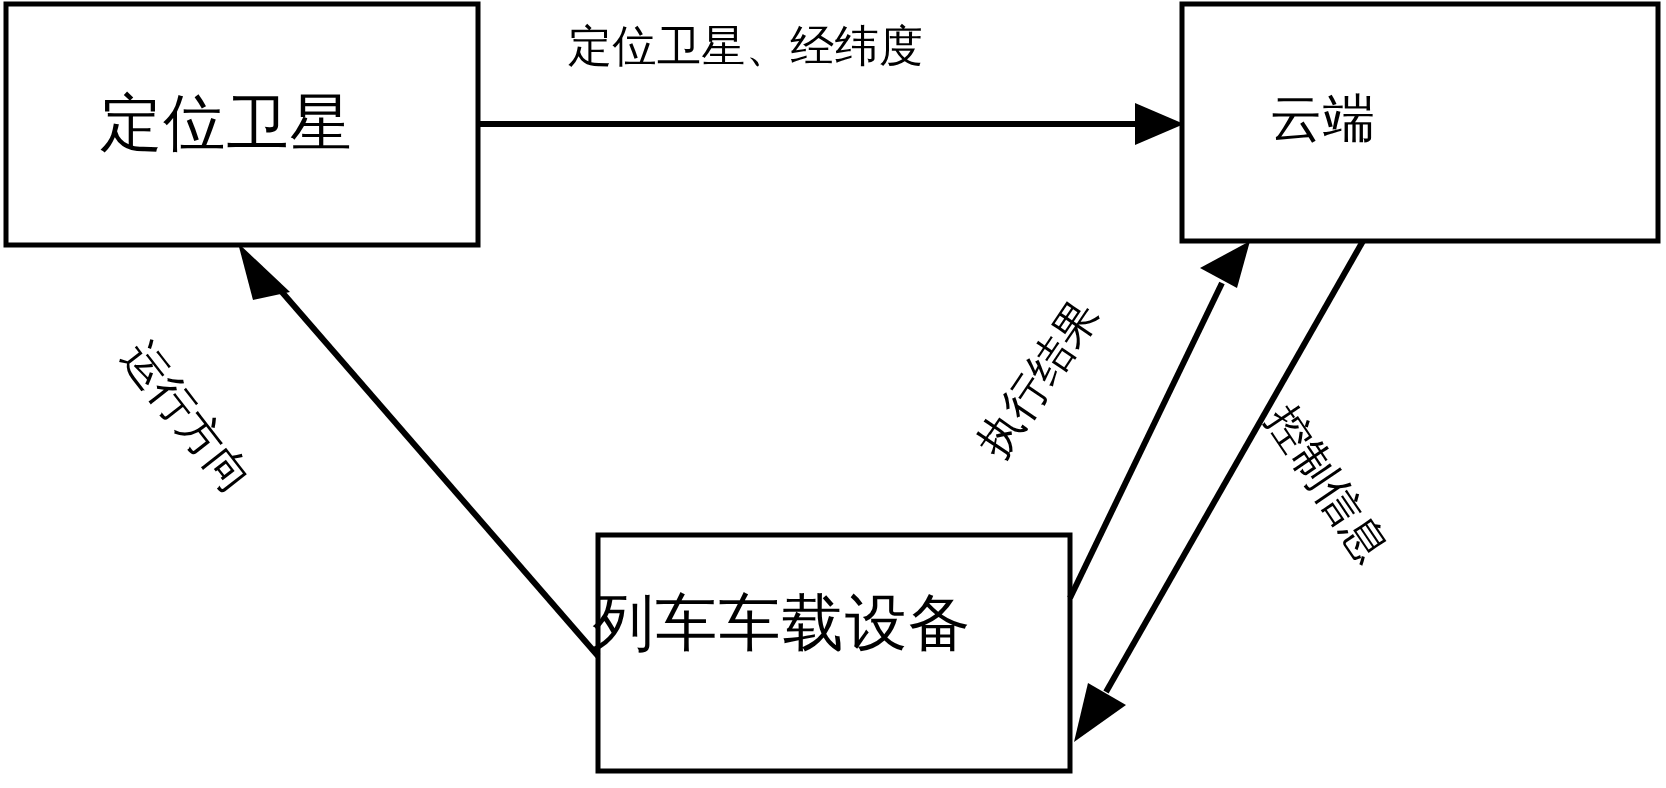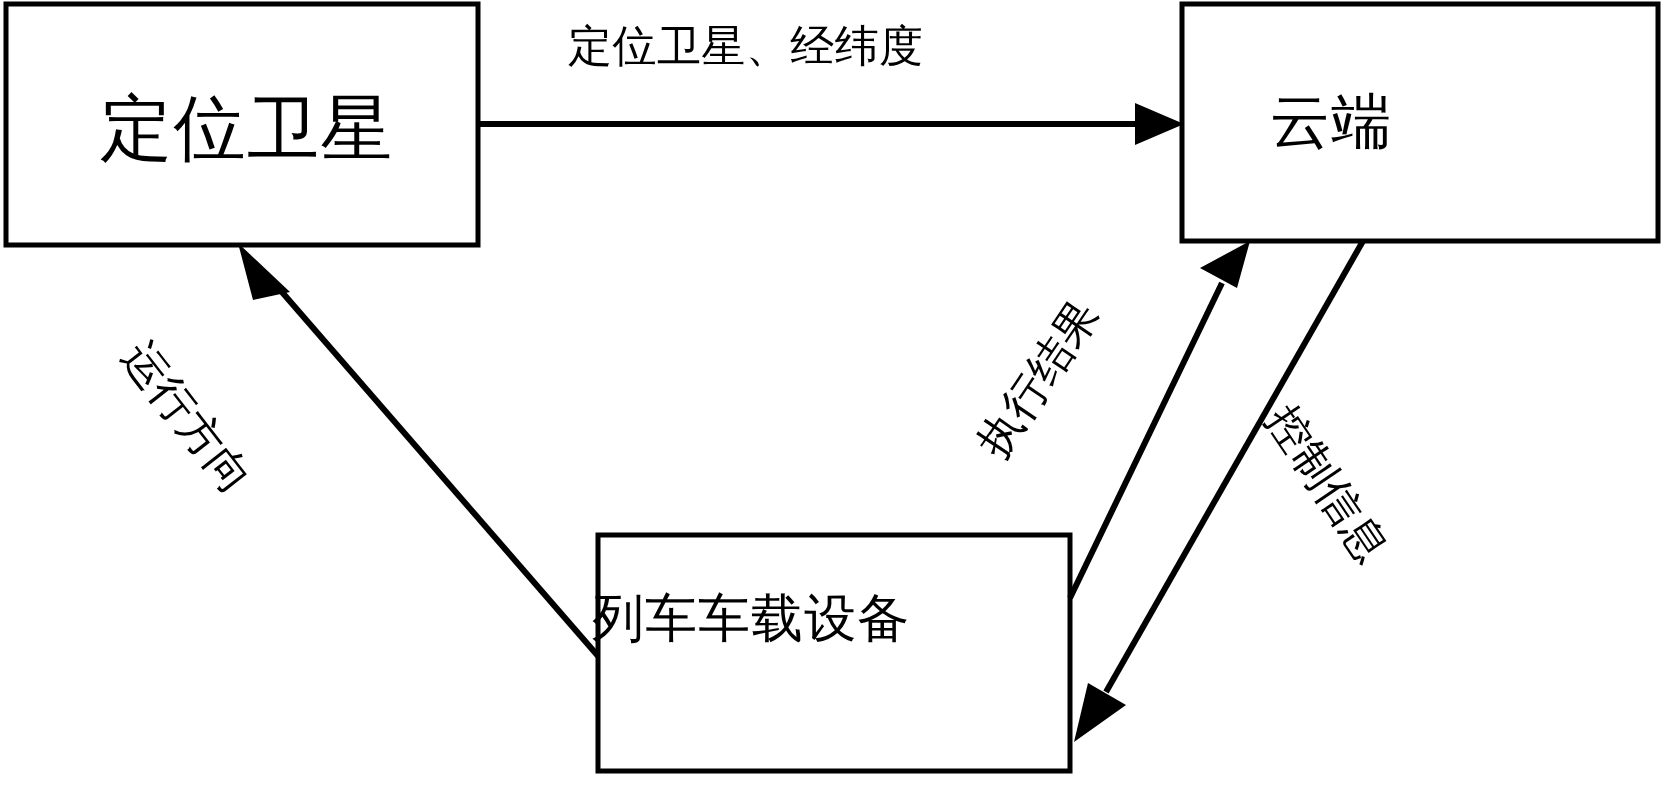--- a/index.html
+++ b/index.html
@@ -53,31 +53,31 @@
     font-family: "Liberation Sans", "DejaVu Sans", sans-serif;
     font-weight: 400;
     white-space: nowrap;
     line-height: 1;
     font-size: 44px;
     letter-spacing: 0.01em;
   }
   #label-satellite {
     left: 100px;
     top: 92px;
-    font-size: 72px;
+    font-size: 62px;
   }
   #label-cloud {
     left: 1270px;
     top: 92px;
-    font-size: 60px;
+    font-size: 52px;
   }
   #label-onboard {
     left: 592px;
     top: 592px;
-    font-size: 52px;
+    font-size: 62px;
   }
   #edge-label-direction-geo {
     left: 568px;
     top: 24px;
   }
   #edge-label-direction {
     left: 150px;
     top: 334px;
     transform: rotate(52deg);
     transform-origin: 0 0;

